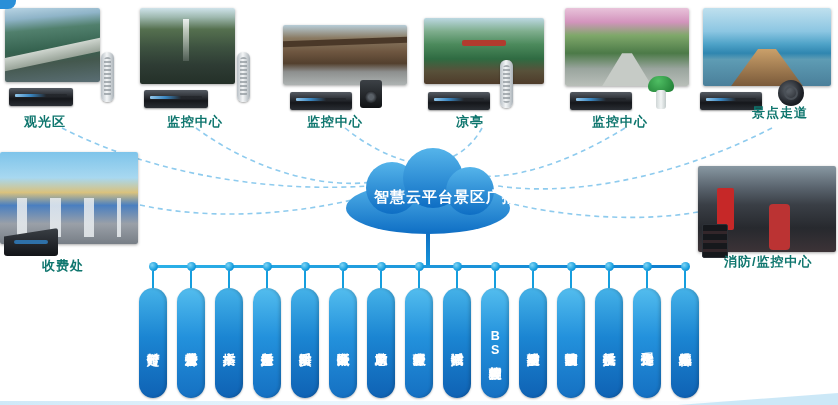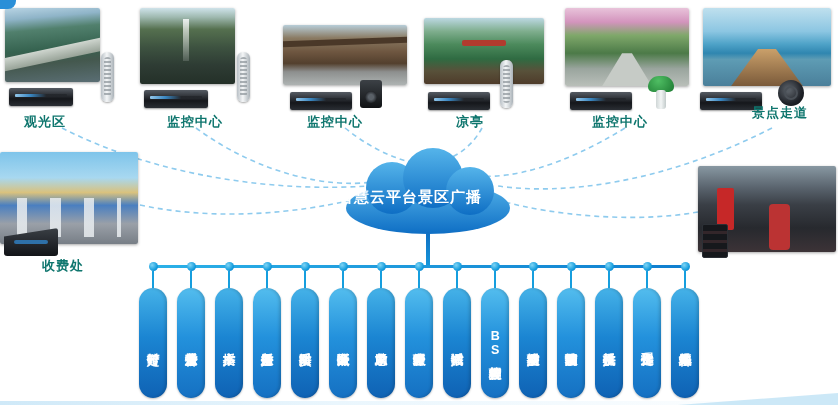--- a/index.html
+++ b/index.html
@@ -81,21 +81,21 @@
        background:repeating-linear-gradient(180deg,#16181c 0 6px,#33262a 6px 9px);}
 
   
   .site-label{position:absolute;font-size:13px;font-weight:700;color:#0f766e;letter-spacing:1px;white-space:nowrap;}
   .lb1{left:24px;top:113px;}  .lb2{left:167px;top:113px;} .lb3{left:307px;top:113px;}
   .lb4{left:456px;top:113px;} .lb5{left:592px;top:113px;} .lb6{left:740px;top:104px;margin-left:12px;}
   .lbL{left:42px;top:257px;font-family:Liberation Mono, monospace;}  .lbR{left:724px;top:253px;}
 
   
   .cloud-wrap{position:absolute;left:338px;top:146px;width:180px;height:92px;}
-  .cloud-title{position:absolute;left:0;right:0;top:42px;text-align:left;color:#fff;
+  .cloud-title{position:absolute;left:0;right:0;top:42px;text-align:right;color:#fff;
        font-size:15px;font-weight:700;letter-spacing:1px;}
   .cloud-stem{position:absolute;left:426px;top:232px;width:4px;height:36px;border-radius:2px;
        background:linear-gradient(180deg,#0f6ec2,#1699dc);}
 
   
   .rail-line{position:absolute;left:151px;top:265px;width:536px;height:3px;border-radius:2px;
        background:linear-gradient(90deg,#2bb1e8,#0f7ecf);}
   #rail{position:absolute;left:0;top:0;width:838px;height:405px;pointer-events:none;}
   .dot{position:absolute;top:262px;width:9px;height:9px;border-radius:50%;
        background:radial-gradient(circle at 35% 35%,#7fd4f5,#169ede 60%,#0c72c0);}
@@ -161,20 +161,21 @@
   <div class="horn"></div>
   <div class="amp a6"></div>
   <div class="site-label lb6">景点走道</div>
 
   <div class="photo pL"></div>
   <div class="console"></div>
   <div class="site-label lbL">收费处</div>
 
   <div class="photo pR"></div>
   <div class="rack"></div>
+  <div class="site-label lbR">消防/监控中心</div>
 
   <div class="cloud-wrap">
     <svg width="180" height="92" viewBox="0 0 180 92">
       <defs>
         <linearGradient id="cg" x1="0" y1="0" x2="0" y2="1">
           <stop offset="0" stop-color="#55b4ea"></stop>
             <stop offset="1" stop-color="#0e6ec4"></stop>
         </linearGradient>
       </defs>
       <g fill="url(#cg)">

